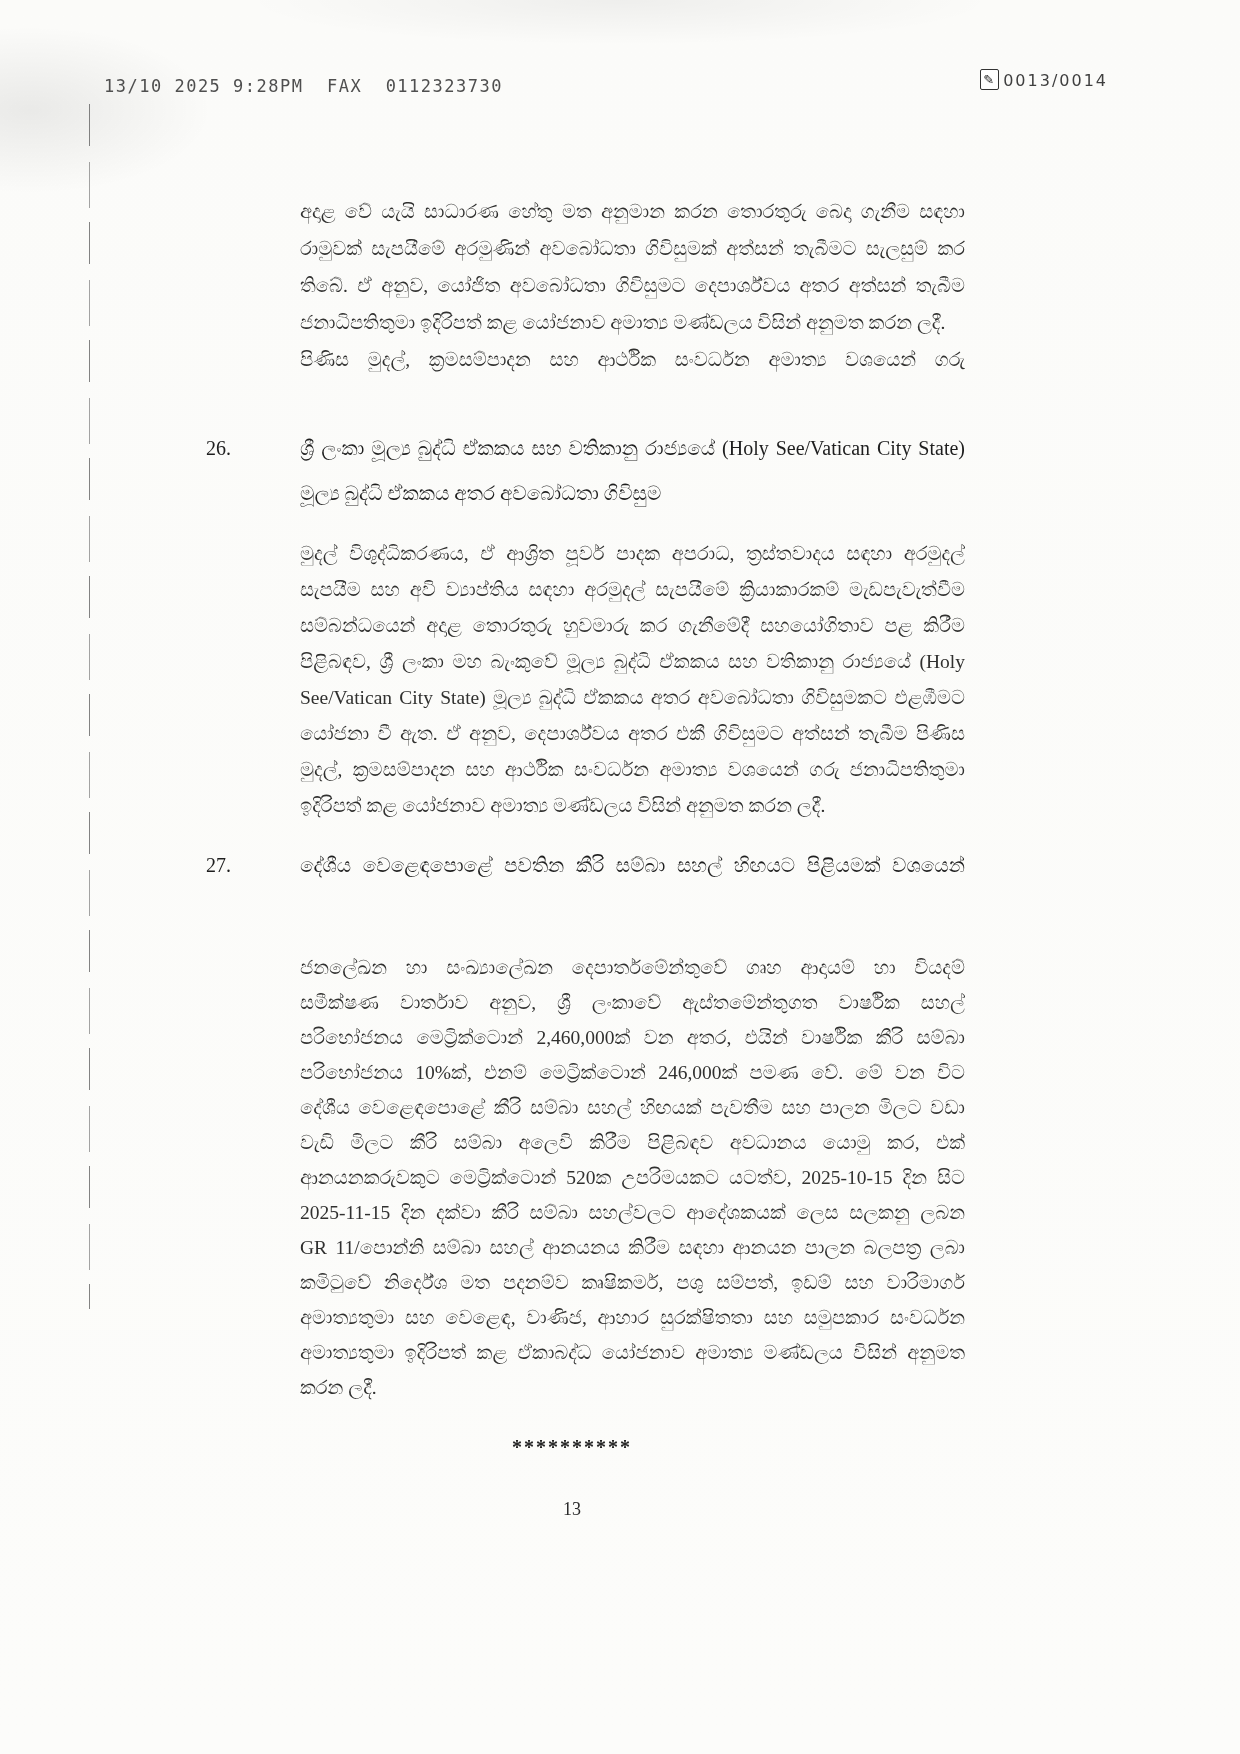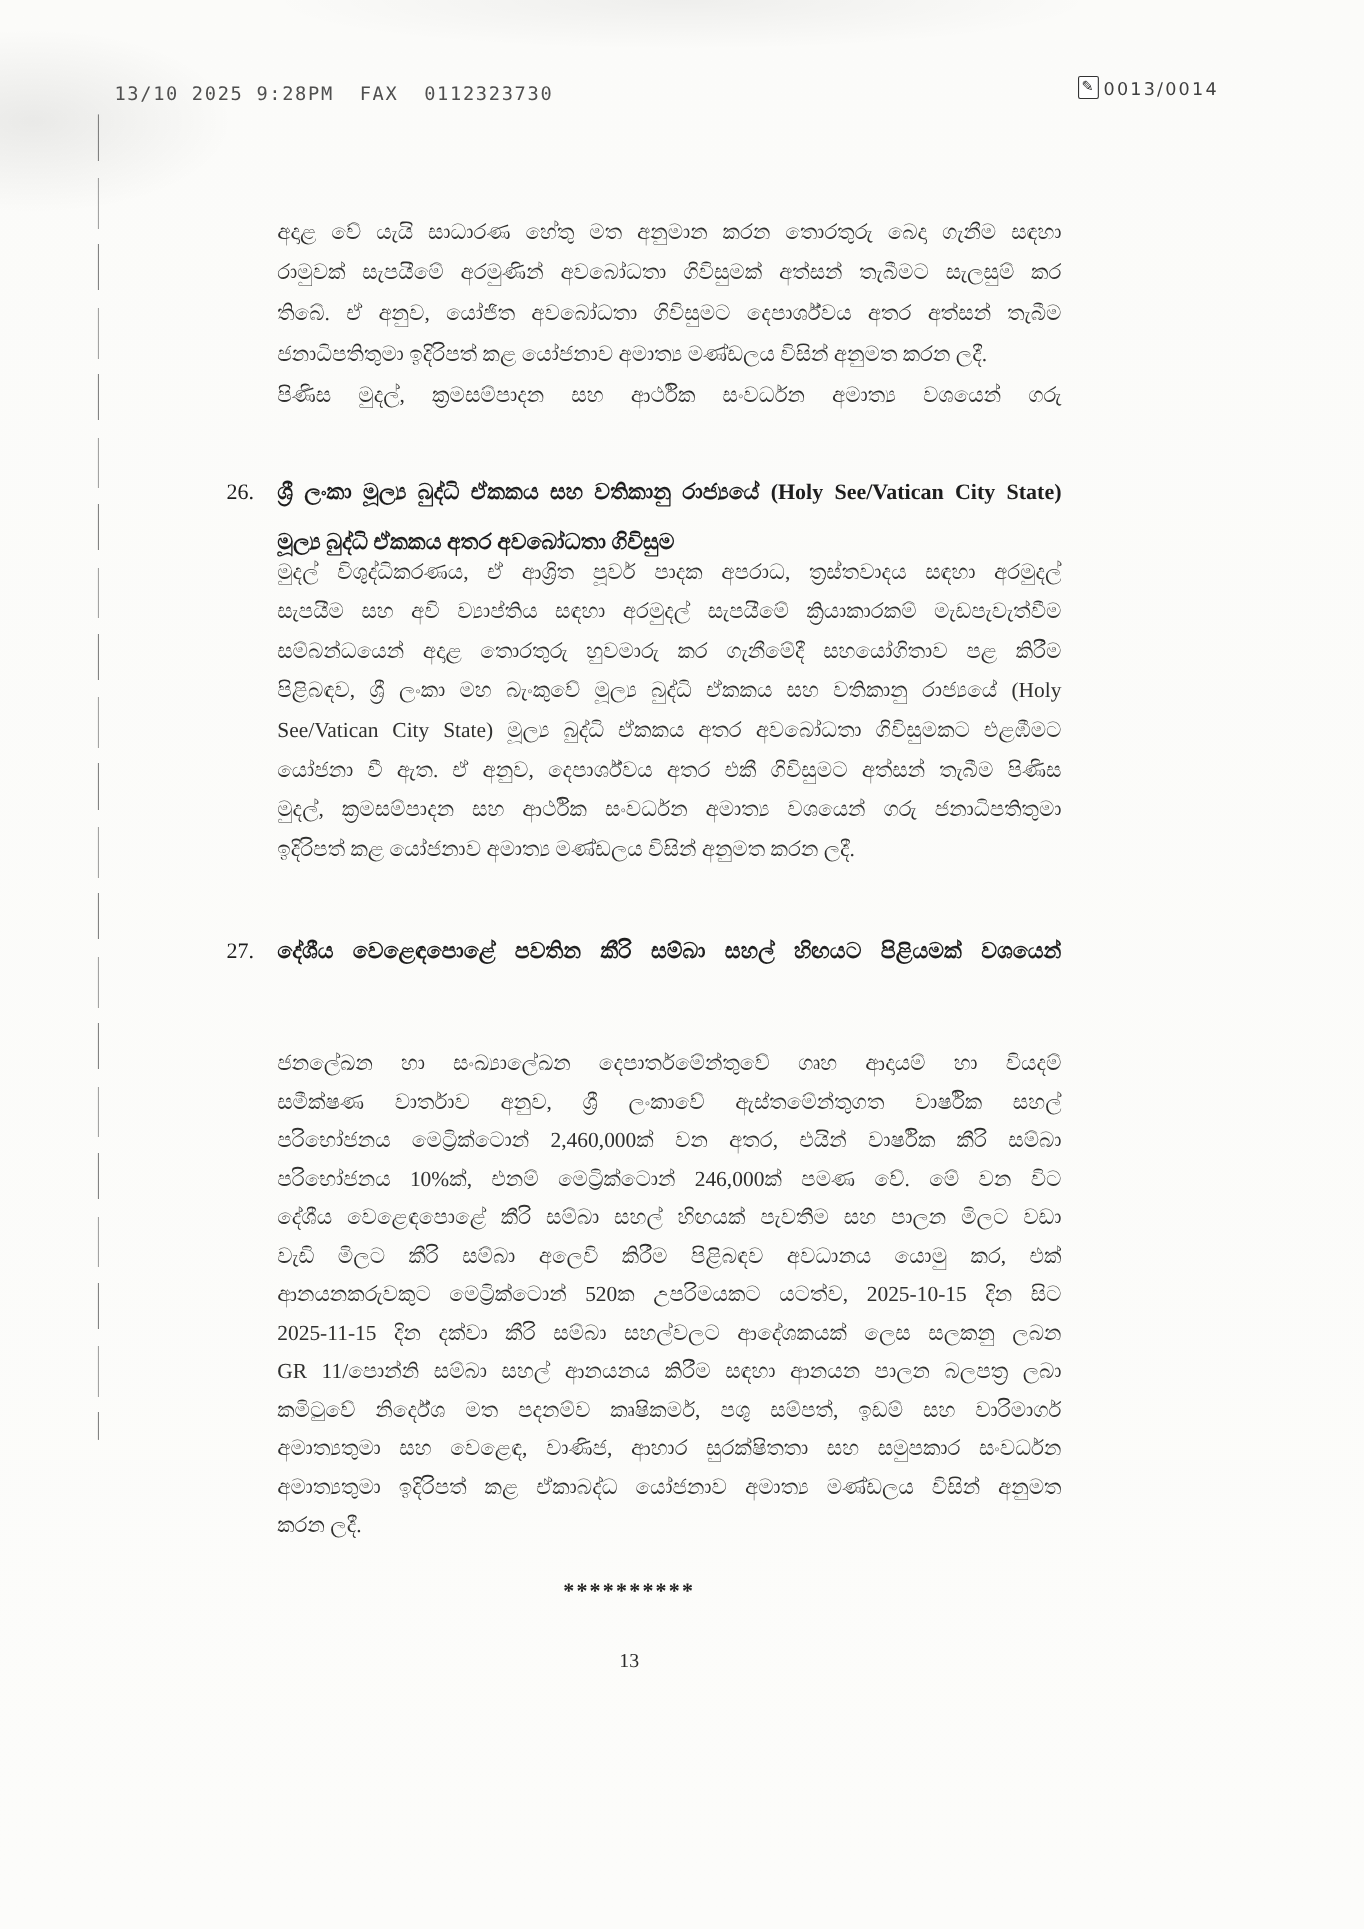--- a/index.html
+++ b/index.html
@@ -43,29 +43,30 @@
       rgba(90,90,90,0.75) 0px, rgba(90,90,90,0.75) 42px,
       rgba(90,90,90,0.0) 42px, rgba(90,90,90,0.0) 58px,
       rgba(90,90,90,0.55) 58px, rgba(90,90,90,0.55) 104px,
       rgba(90,90,90,0.0) 104px, rgba(90,90,90,0.0) 118px);
   }
   
   .body-text{font-size:19.5px;color:#30302f;}
   .line{
     text-align:justify;text-align-last:justify;
     white-space:normal;
+    margin-left:48px;
   }
   .line.end{text-align-last:left;}
   .intro{position:absolute;left:252px;top:193px;width:713px;line-height:37px;}
   .sec-head{position:absolute;left:252px;width:713px;line-height:45px;
-    font-weight:bold;font-size:20px;color:#1e1e1e;}
+    font-weight:normal;font-size:20px;color:#1e1e1e;}
   .sec-num{position:absolute;left:206px;width:44px;line-height:45px;
     font-size:20px;color:#1e1e1e;}
   #sec26-num{top:426px;} #sec26-head{top:426px;}
-  #sec26-body{position:absolute;left:252px;top:503px;width:713px;line-height:36px;}
+  #sec26-body{position:absolute;left:252px;top:536px;width:713px;line-height:36px;}
   #sec27-num{top:843px;} #sec27-head{top:843px;}
   #sec27-body{position:absolute;left:252px;top:950px;width:713px;line-height:35px;}
   .stars{
     position:absolute;left:252px;top:1436px;width:640px;
     text-align:center;text-align-last:center;
     font-size:20px;font-weight:bold;letter-spacing:2px;color:#222;
   }
   .pageno{
     position:absolute;left:252px;top:1462px;width:640px;
     text-align:right;text-align-last:center;

